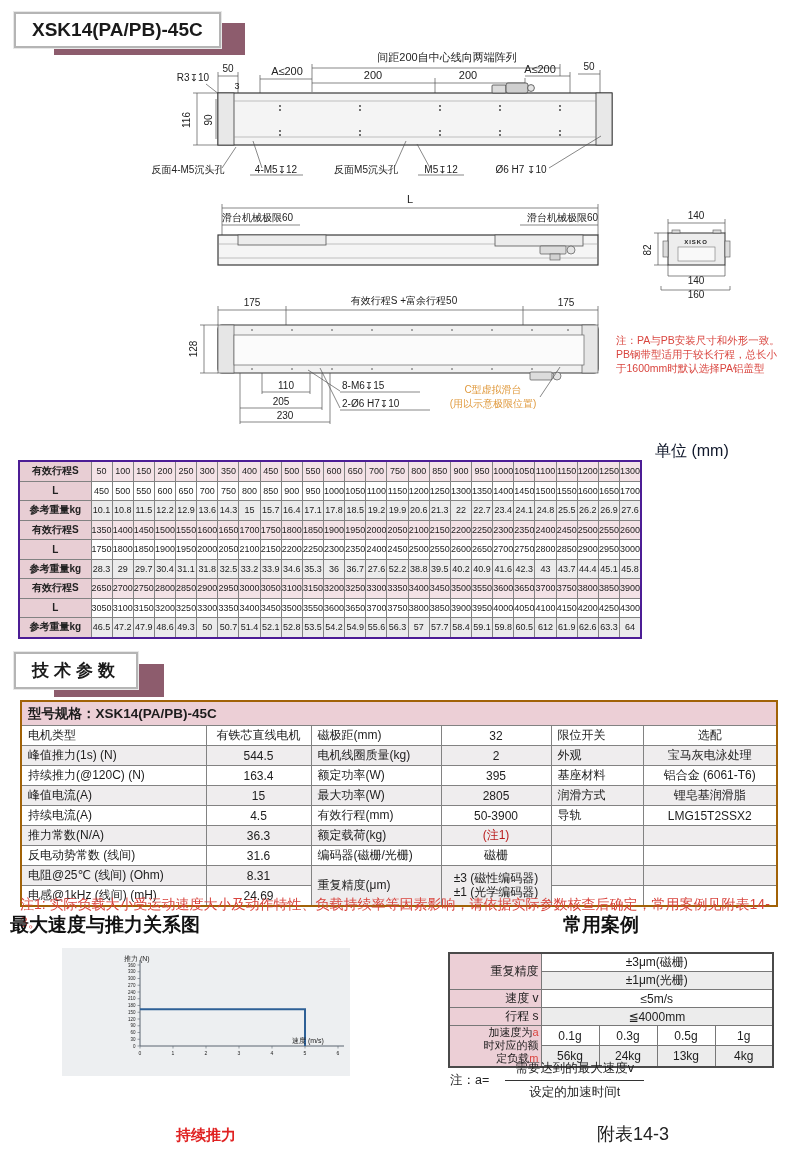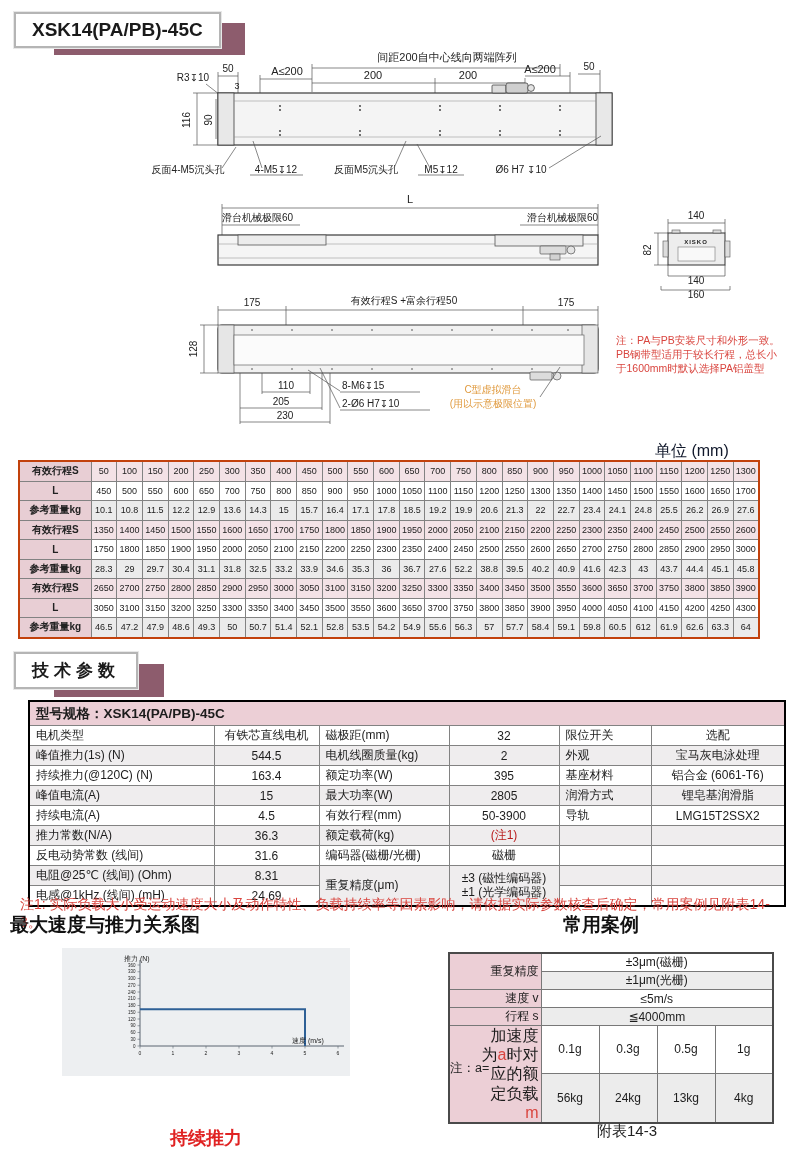--- a/index.html
+++ b/index.html
@@ -24,63 +24,63 @@
   .dim-s{font-size:9px;}
   .dim-l{font-size:11px;}
   .note-red{font-size:10.5px;fill:#d9453f;}
   .note-orange{font-size:10px;fill:#e09a3e;}
   .thin{stroke:#555;stroke-width:0.7;fill:none;}
   .inner-line{stroke:#8a8a8a;stroke-width:0.5;}
 
   .unit-label{position:absolute;left:655px;top:441px;font-size:16px;color:#0f172a;}
 
   
-  #dim-table{position:absolute;left:18px;top:460px;border-collapse:collapse;table-layout:fixed;width:742px;font-size:9px;color:#222;border:2px solid #c2410c;}
+  #dim-table{position:absolute;left:18px;top:460px;border-collapse:collapse;table-layout:fixed;width:624px;font-size:9px;color:#222;border:2px solid #4c1d95;}
   #dim-table td{border:1px solid #828282;text-align:center;padding:0;height:18.5px;overflow:hidden;white-space:nowrap;}
   #dim-table td.dt-label{font-size:10px;font-weight:bold;background:#e8ced4;}
   #dim-table tr.row-pink td:not(.dt-label){background:#f3e2e6;}
   #dim-table tr.row-white td:not(.dt-label){background:#ffffff;}
   #dim-table tr.row-gray td:not(.dt-label){background:#ebebeb;}
 
   
-  #spec-table{position:absolute;left:28px;top:700px;border-collapse:collapse;table-layout:fixed;width:756px;font-size:12px;color:#1c1c1c;border:2px solid #000000;}
+  #spec-table{position:absolute;left:20px;top:700px;border-collapse:collapse;table-layout:fixed;width:756px;font-size:12px;color:#1c1c1c;border:2px solid #a16207;}
   #spec-table td{border:1px solid #828282;padding:1px 6px;height:17px;white-space:nowrap;overflow:hidden;}
   #spec-table td.hdr{background:#eccfd6;font-weight:bold;font-size:13.5px;text-align:left;height:21px;}
   #spec-table td.lbl{text-align:left;}
   #spec-table td.val{text-align:center;}
   #spec-table tr.alt td{background:#efedee;}
   #spec-table td.red{color:#b91c1c;}
   #spec-table td.val div{line-height:1.15;}
 
   .note1{position:absolute;left:20px;top:896px;width:760px;font-size:14px;color:#d9453f;}
 
   .sec-title{position:absolute;font-size:19px;font-weight:bold;color:#111;}
   #chart-title{left:10px;top:912px;}
   #cases-title{left:563px;top:912px;}
 
   
   #chart-panel{position:absolute;left:62px;top:948px;width:288px;height:128px;background:#edeff1;}
-  #chart-footer{position:absolute;left:62px;top:1126px;width:288px;text-align:center;font-size:18px;font-weight:bold;color:#e02222;}
+  #chart-footer{position:absolute;left:62px;top:1126px;width:288px;text-align:center;font-size:15px;font-weight:bold;color:#e02222;}
 
   
   #cases-table{position:absolute;left:448px;top:952px;border-collapse:collapse;table-layout:fixed;width:324px;font-size:12px;color:#1c1c1c;border:2px solid #4a4a4a;}
   #cases-table td{border:1px solid #787878;text-align:center;padding:0 2px;height:15.5px;overflow:hidden;}
   #cases-table td.clbl{background:#eccfd6;text-align:right;}
   #cases-table td.vgray{background:#ececec;}
-  #cases-table td.accel-lbl{font-size:16px;line-height:1.2;padding-left:28px;}
+  #cases-table td.accel-lbl{font-size:11px;line-height:1.2;padding-left:28px;}
   .redchar{color:#d9453f;}
 
   
   #accel-note{position:absolute;left:450px;top:1060px;font-size:12.5px;color:#222;display:flex;align-items:center;}
   #accel-note .prefix{margin-right:16px;}
   #accel-note .frac{display:inline-block;text-align:center;}
   #accel-note .num{border-bottom:1.5px solid #333;padding:0 10px 3px;}
   #accel-note .den{padding-top:3px;}
 
-  #table-ref{position:absolute;left:597px;top:1122px;font-size:15px;color:#222;}
+  #table-ref{position:absolute;left:597px;top:1122px;font-size:18px;color:#222;}
 </style>
 </head>
 <body>
 
 <div id="page">
 
   <div class="badge" id="model-badge">
     <div class="shadow"></div>
     <div class="box">XSK14(PA/PB)-45C</div>
   </div>
@@ -773,16 +773,20 @@
         <td class="vgray">56kg</td>
         <td class="vgray">24kg</td>
         <td class="vgray">13kg</td>
         <td class="vgray">4kg</td>
       </tr>
     </tbody>
   </table>
 
   <div id="accel-note">
     <span class="prefix">注：a=</span>
+    <span class="frac">
+      <span class="num" style="display:block">需要达到的最大速度v</span>
+      <span class="den" style="display:block">设定的加速时间t</span>
+    </span>
   </div>
 
   <div id="table-ref">附表14-3</div>
 </div>
 
 </body></html>

